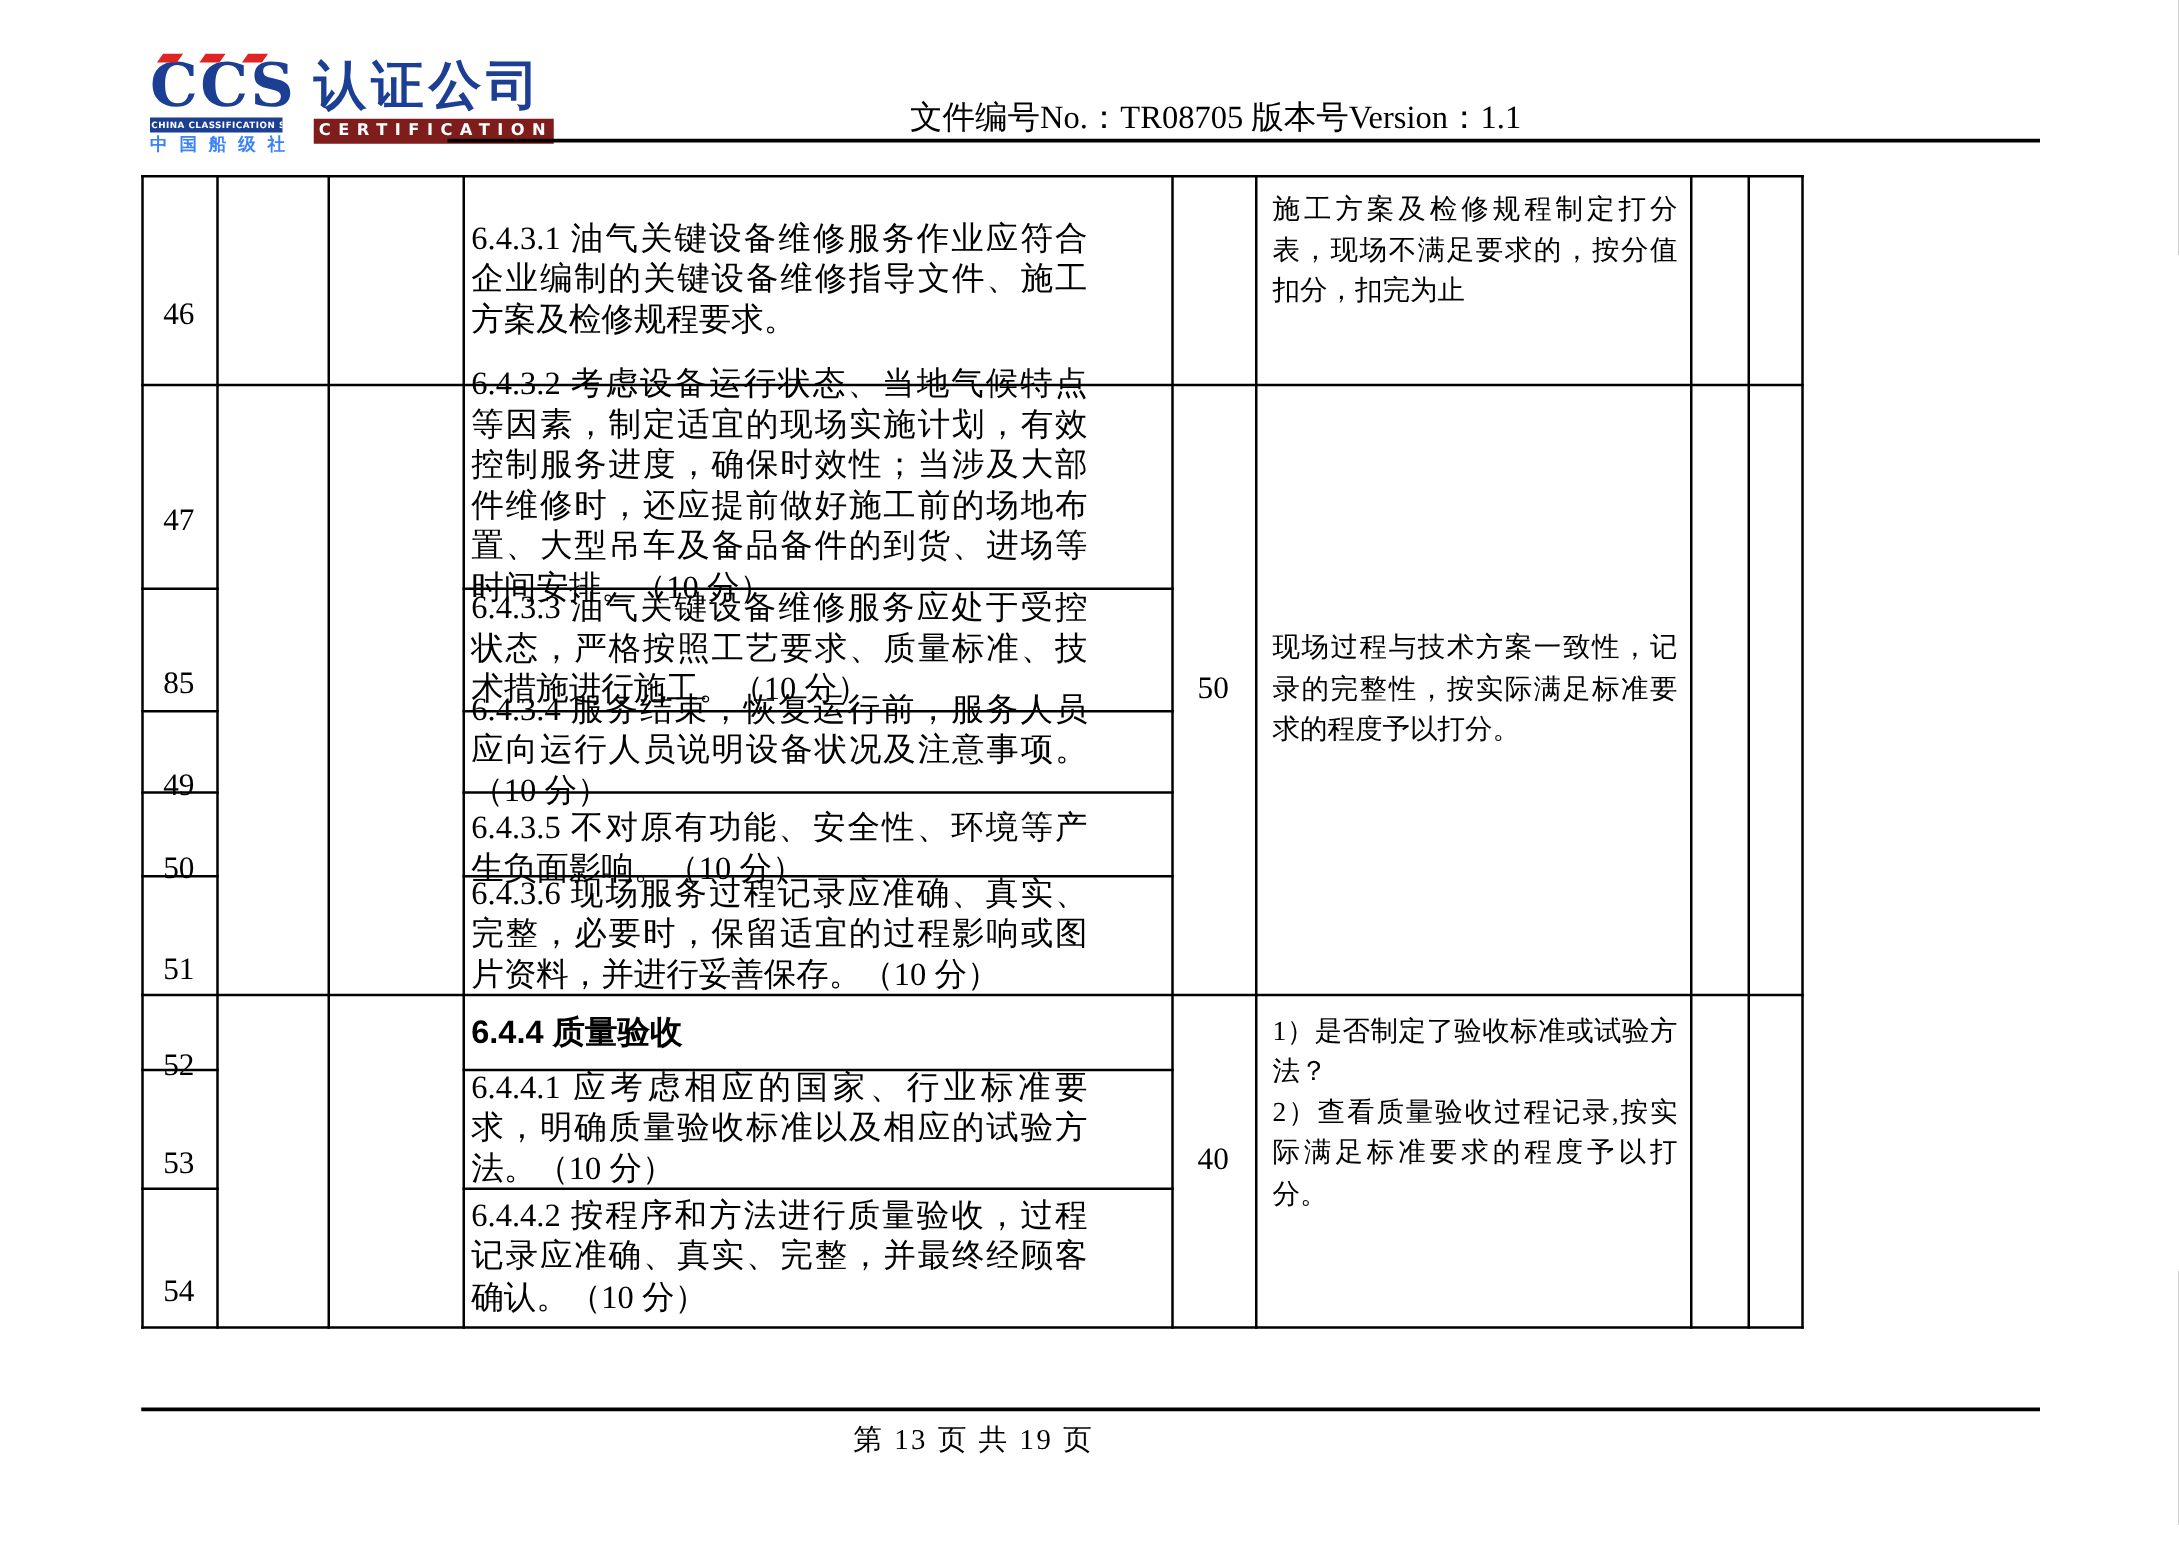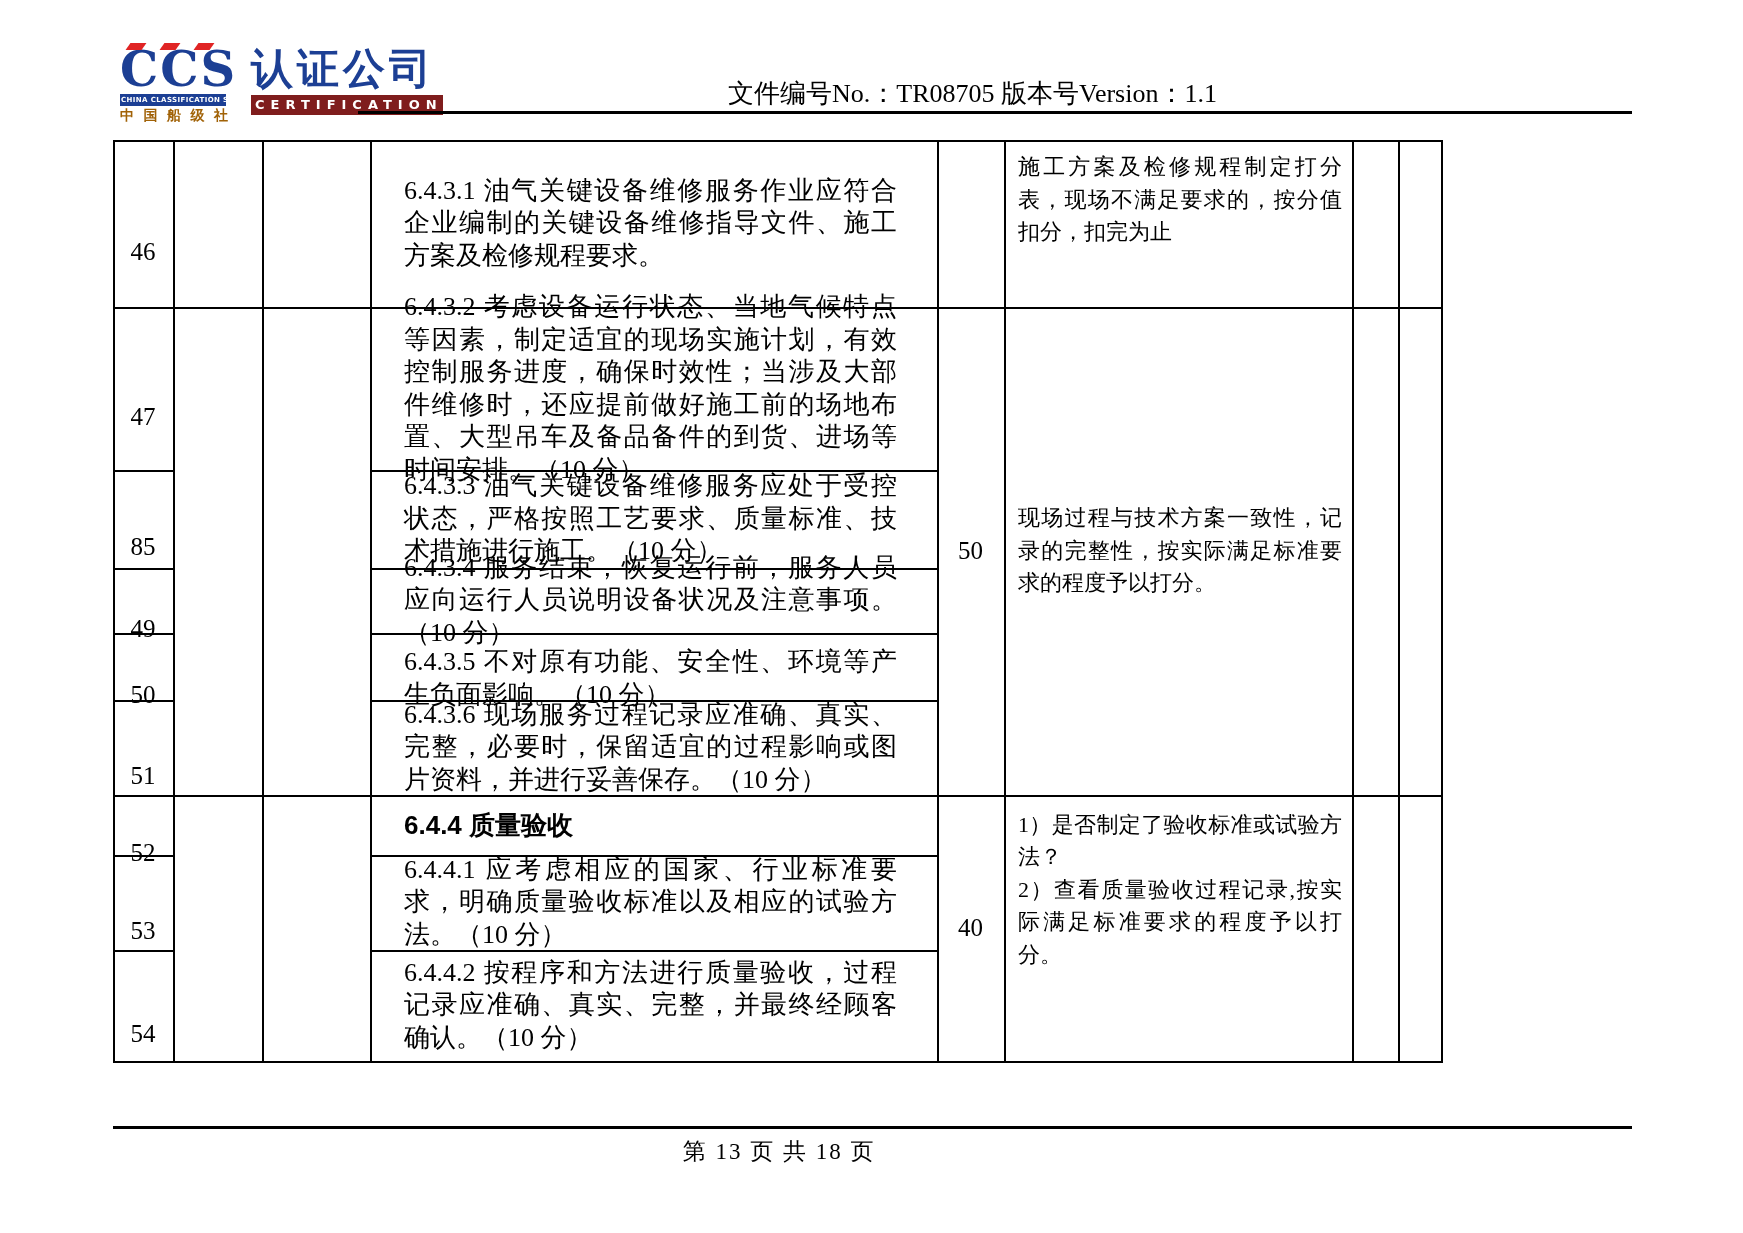--- a/index.html
+++ b/index.html
@@ -24,21 +24,21 @@
   .ccs-accent.a1 { left:8px; } .ccs-accent.a2 { left:42px; } .ccs-accent.a3 { left:76px; }
   .soc-bar {
     margin-top:2px; width:106px; box-sizing:border-box;
     background:#1c3f94; color:#fff; text-align:center;
     font-family:"DejaVu Sans","Liberation Sans",sans-serif;
     font-size:7px; font-weight:bold; letter-spacing:0.4px; padding:2px 1px;
     white-space:nowrap; overflow:hidden;
   }
   .soc-cn {
     width:106px; text-align:right; margin-top:1px;
-    color:#a16207; font-size:14px; font-weight:bold; letter-spacing:3px;
+    color:#3b82f6; font-size:14px; font-weight:bold; letter-spacing:3px;
     white-space:nowrap;
   }
   .company-cn { font-size:42px; font-weight:bold; color:#1c3f94; line-height:46px; letter-spacing:4px; white-space:nowrap; }
   .cert-bar {
     margin-top:3px; background:#7f1d1d; color:#fff; text-align:center;
     font-family:"DejaVu Sans","Liberation Sans",sans-serif;
     font-size:13px; font-weight:bold; letter-spacing:6px; padding:2px 0 3px 4px;
     white-space:nowrap;
   }
 
@@ -46,21 +46,21 @@
   .doc-number { position:absolute; left:728px; top:76px; font-size:26px; white-space:nowrap; }
   .rule { position:absolute; background:#000; }
 
   
   .vline, .hline { position:absolute; background:#000; }
   .cell {
     position:absolute; display:flex; align-items:center;
     box-sizing:border-box;
   }
   .num  { left:113px; width:60px; justify-content:center; font-size:25px;margin-top:28px; }
-  .clause { left:392px; width:517px; padding:16px 12px; font-size:26px; line-height:32.5px; }
+  .clause { left:365px; width:517px; padding:16px 12px; font-size:26px; line-height:32.5px; }
   .clause .txt { width:100%; text-align:justify; }
   .clause.bold { font-weight:bold; font-family:"Liberation Sans","DejaVu Sans",sans-serif; font-size:26px; }
   .clause.bold .txt { text-align:left; }
   .score { left:937px; width:67px; justify-content:center; font-size:25px; }
   .eval  { left:1004px; width:348px; padding:4px 10px 4px 14px; font-size:22px; line-height:32.5px; }
   .eval .txt { width:100%; text-align:justify; white-space:pre-line; }
   .eval.top { align-items:flex-start; padding-top:11px; }
 
   
   .footer-text { position:absolute; left:113px; width:1332px; top:1136px; text-align:center; font-size:23px; letter-spacing:2px; }
@@ -186,15 +186,15 @@
     </div>
   <div class="cell eval" style="top:307px; height:488px;">
       <div class="txt">现场过程与技术方案一致性，记录的完整性，按实际满足标准要求的程度予以打分。</div>
     </div>
   <div class="cell eval" style="top:795px; height:190px;justify-content:flex-end;">
       <div class="txt">1）是否制定了验收标准或试验方法？
 2）查看质量验收过程记录,按实际满足标准要求的程度予以打分。</div>
     </div>
 
   <div class="rule" style="left:113px; top:1126px; width:1519px; height:3px;"></div>
-  <div class="footer-text">第 13 页 共 18 页</div>
+  <div class="footer-text">第 13 页 共 19 页</div>
 
 </div>
 
 </body></html>

